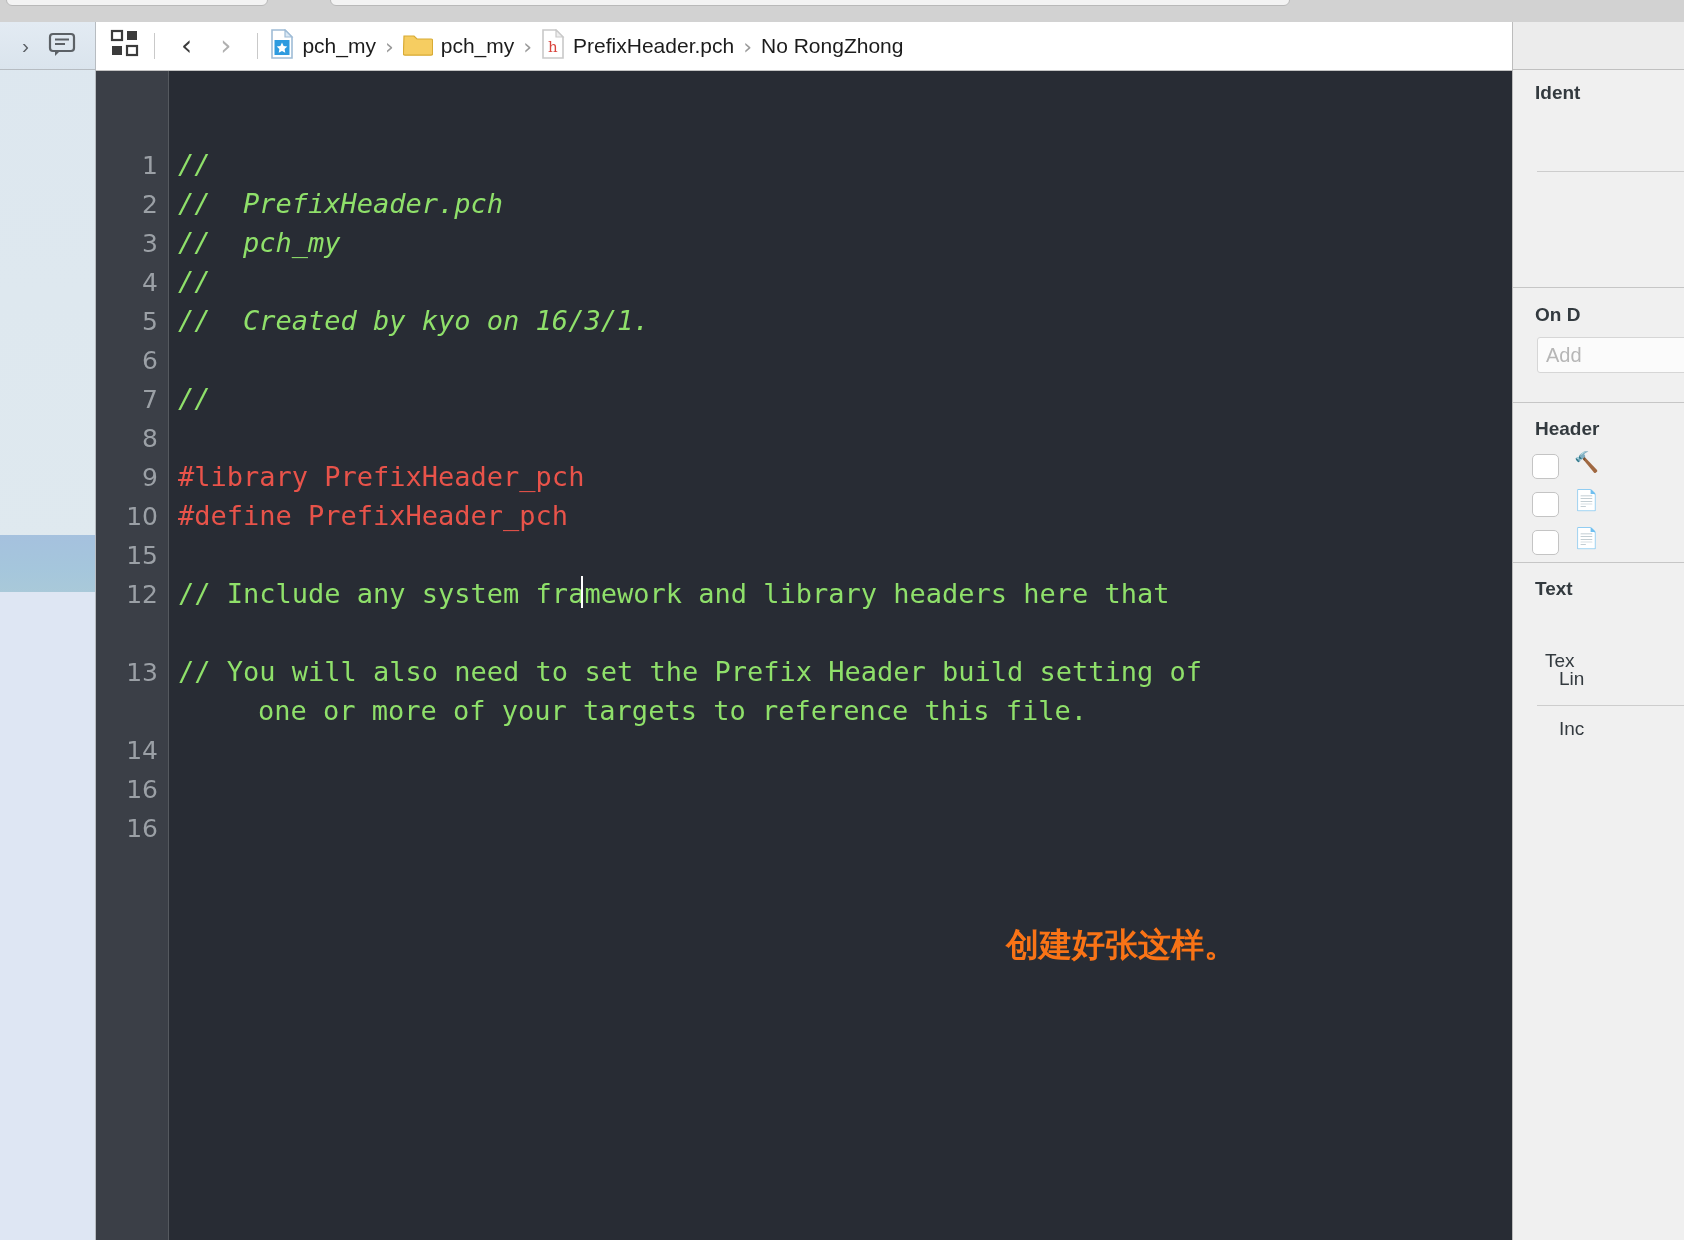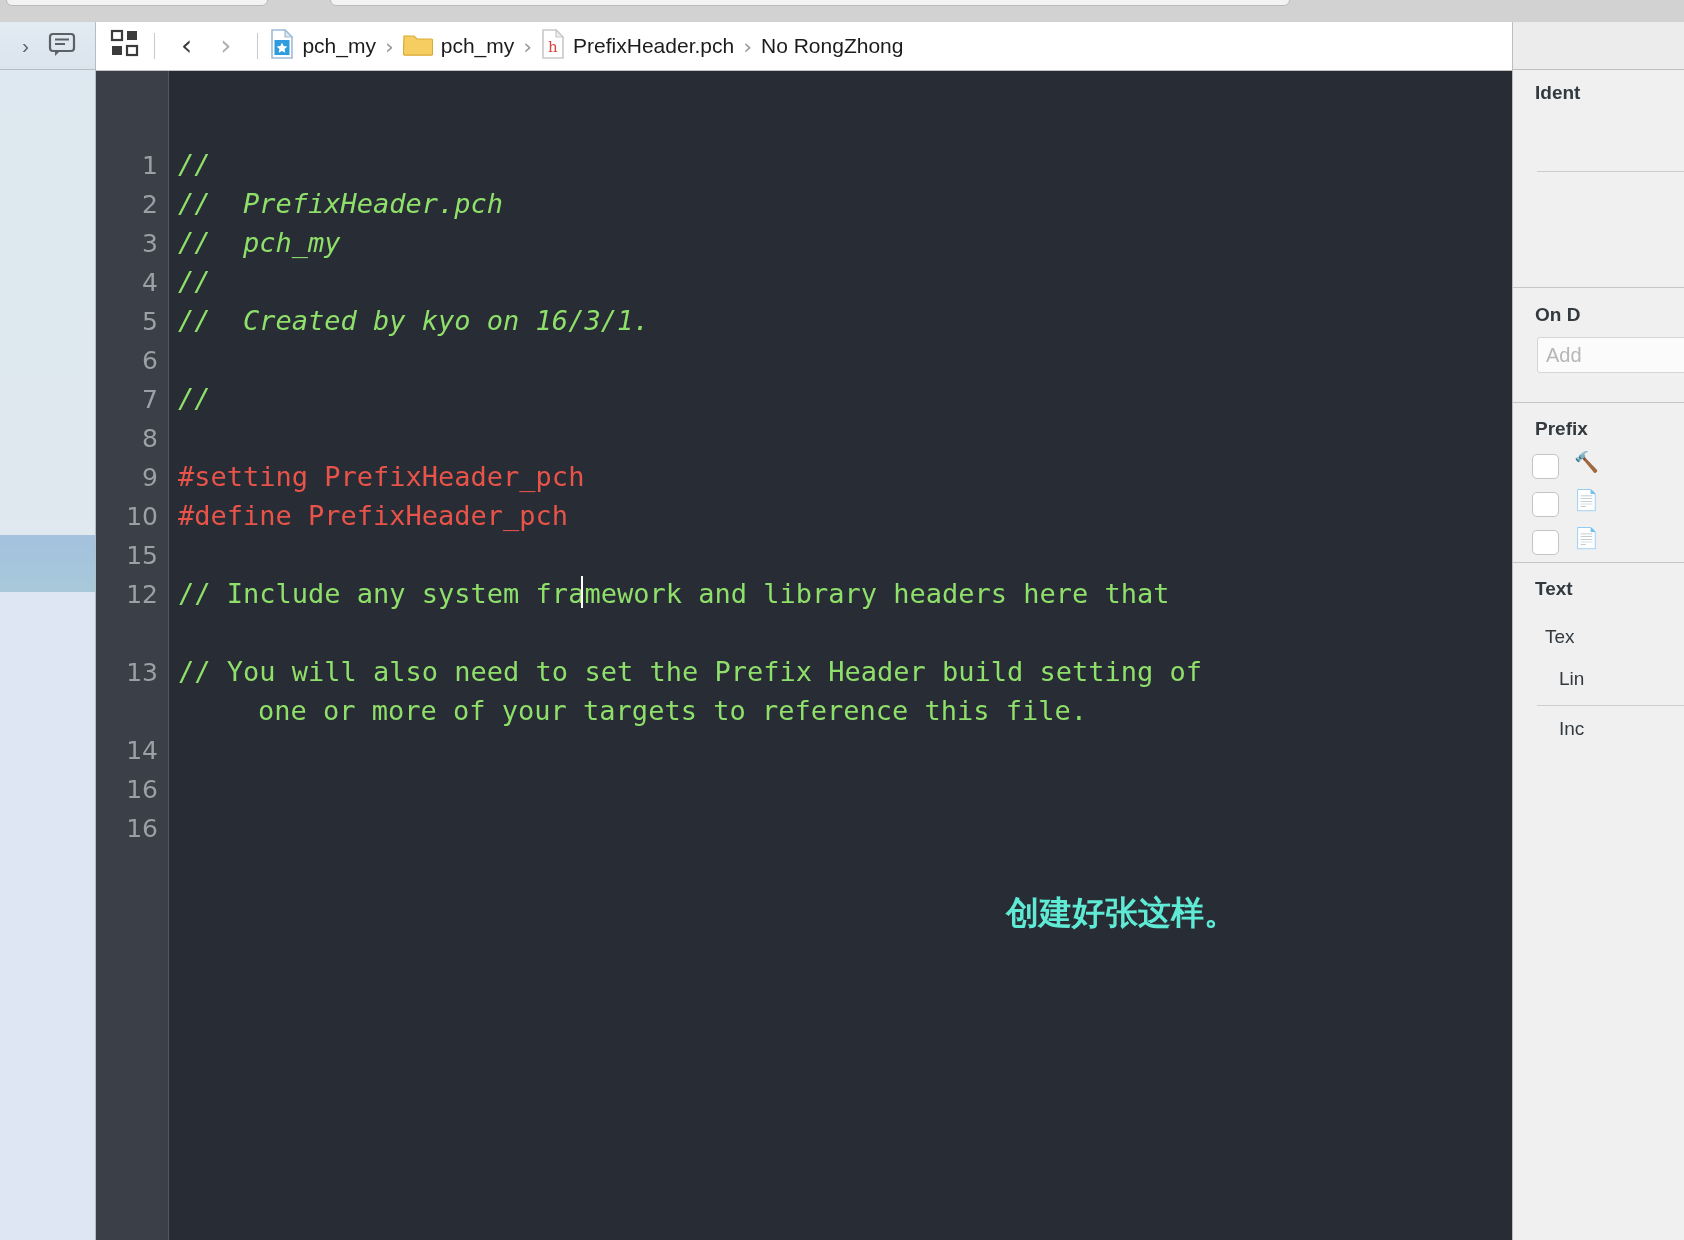--- a/index.html
+++ b/index.html
@@ -183,25 +183,26 @@
 
   .caret {
     position: absolute;
     width: 2px;
     height: 32px;
     background: #ffffff;
   }
 
   .annotation {
     position: absolute;
-    color: #5eead4;
+    color: #f97316;
     font-family: "DejaVu Sans", sans-serif;
     font-size: 33px;
     font-weight: 600;
     white-space: pre;
+    margin-top: 32px;
   }
 
   
   .inspector {
     position: absolute;
     left: 1512px; top: 22px;
     width: 172px;
     height: 1218px;
     background: #f0f0f0;
     border-left: 1px solid #bcbcbc;
@@ -378,21 +379,21 @@
     </div>
 
     <div class="code">
       <div class="cline cmt" style="top:80px">//</div>
       <div class="cline cmt" style="top:119px">//  PrefixHeader.pch</div>
       <div class="cline cmt" style="top:158px">//  pch_my</div>
       <div class="cline cmt" style="top:197px">//</div>
       <div class="cline cmt" style="top:236px">//  Created by kyo on 16/3/1.</div>
       <div class="cline cmt" style="top:314px">//</div>
 
-      <div class="cline pre" style="top:392px">#setting PrefixHeader_pch</div>
+      <div class="cline pre" style="top:392px">#library PrefixHeader_pch</div>
       <div class="cline cmt-n" style="top:509px">// Include any system framework and library headers here that</div>
 
       <div class="cline pre" style="top:431px">#define PrefixHeader_pch</div>
       <div class="cline cmt-n" style="top:587px">// You will also need to set the Prefix Header build setting of</div>
       <div class="cline cmt-n" style="top:626px; left:88px">one or more of your targets to reference this file.</div>
 
 
       <div class="caret" style="left:411px; top:505px"></div>
 
       <div class="annotation" style="left:836px; top:820px">创建好张这样。</div>
@@ -403,33 +404,33 @@
     <div class="insp-tabstrip"></div>
 
     <div class="insp-section-title" style="left:22px; top:60px">Ident</div>
     <div class="insp-divider" style="left:24px; top:149px; width:148px"></div>
     <div class="insp-rule" style="top:265px"></div>
 
     <div class="insp-section-title" style="left:22px; top:282px">On D</div>
     <div class="insp-field" style="left:24px; top:315px; width:150px; height:36px">Add</div>
     <div class="insp-rule" style="top:380px"></div>
 
-    <div class="insp-section-title" style="left:22px; top:396px">Prefix</div>
+    <div class="insp-section-title" style="left:22px; top:396px">Header</div>
 
     <div class="insp-check" style="left:19px; top:432px"></div>
     <div class="insp-target-icon" style="left:61px; top:430px">🔨</div>
 
     <div class="insp-check" style="left:19px; top:470px"></div>
     <div class="insp-target-icon" style="left:61px; top:468px">📄</div>
 
     <div class="insp-check" style="left:19px; top:508px"></div>
     <div class="insp-target-icon" style="left:61px; top:506px">📄</div>
 
     <div class="insp-rule" style="top:540px"></div>
 
     <div class="insp-section-title" style="left:22px; top:556px">Text </div>
-    <div class="insp-label" style="left:32px; top:604px">Tex</div>
+    <div class="insp-label" style="left:32px; top:628px">Tex</div>
     <div class="insp-label" style="left:46px; top:646px">Lin</div>
     <div class="insp-divider" style="left:24px; top:683px; width:148px"></div>
     <div class="insp-label" style="left:46px; top:696px">Inc</div>
   </div>
 
 </div>
 
 </body></html>

